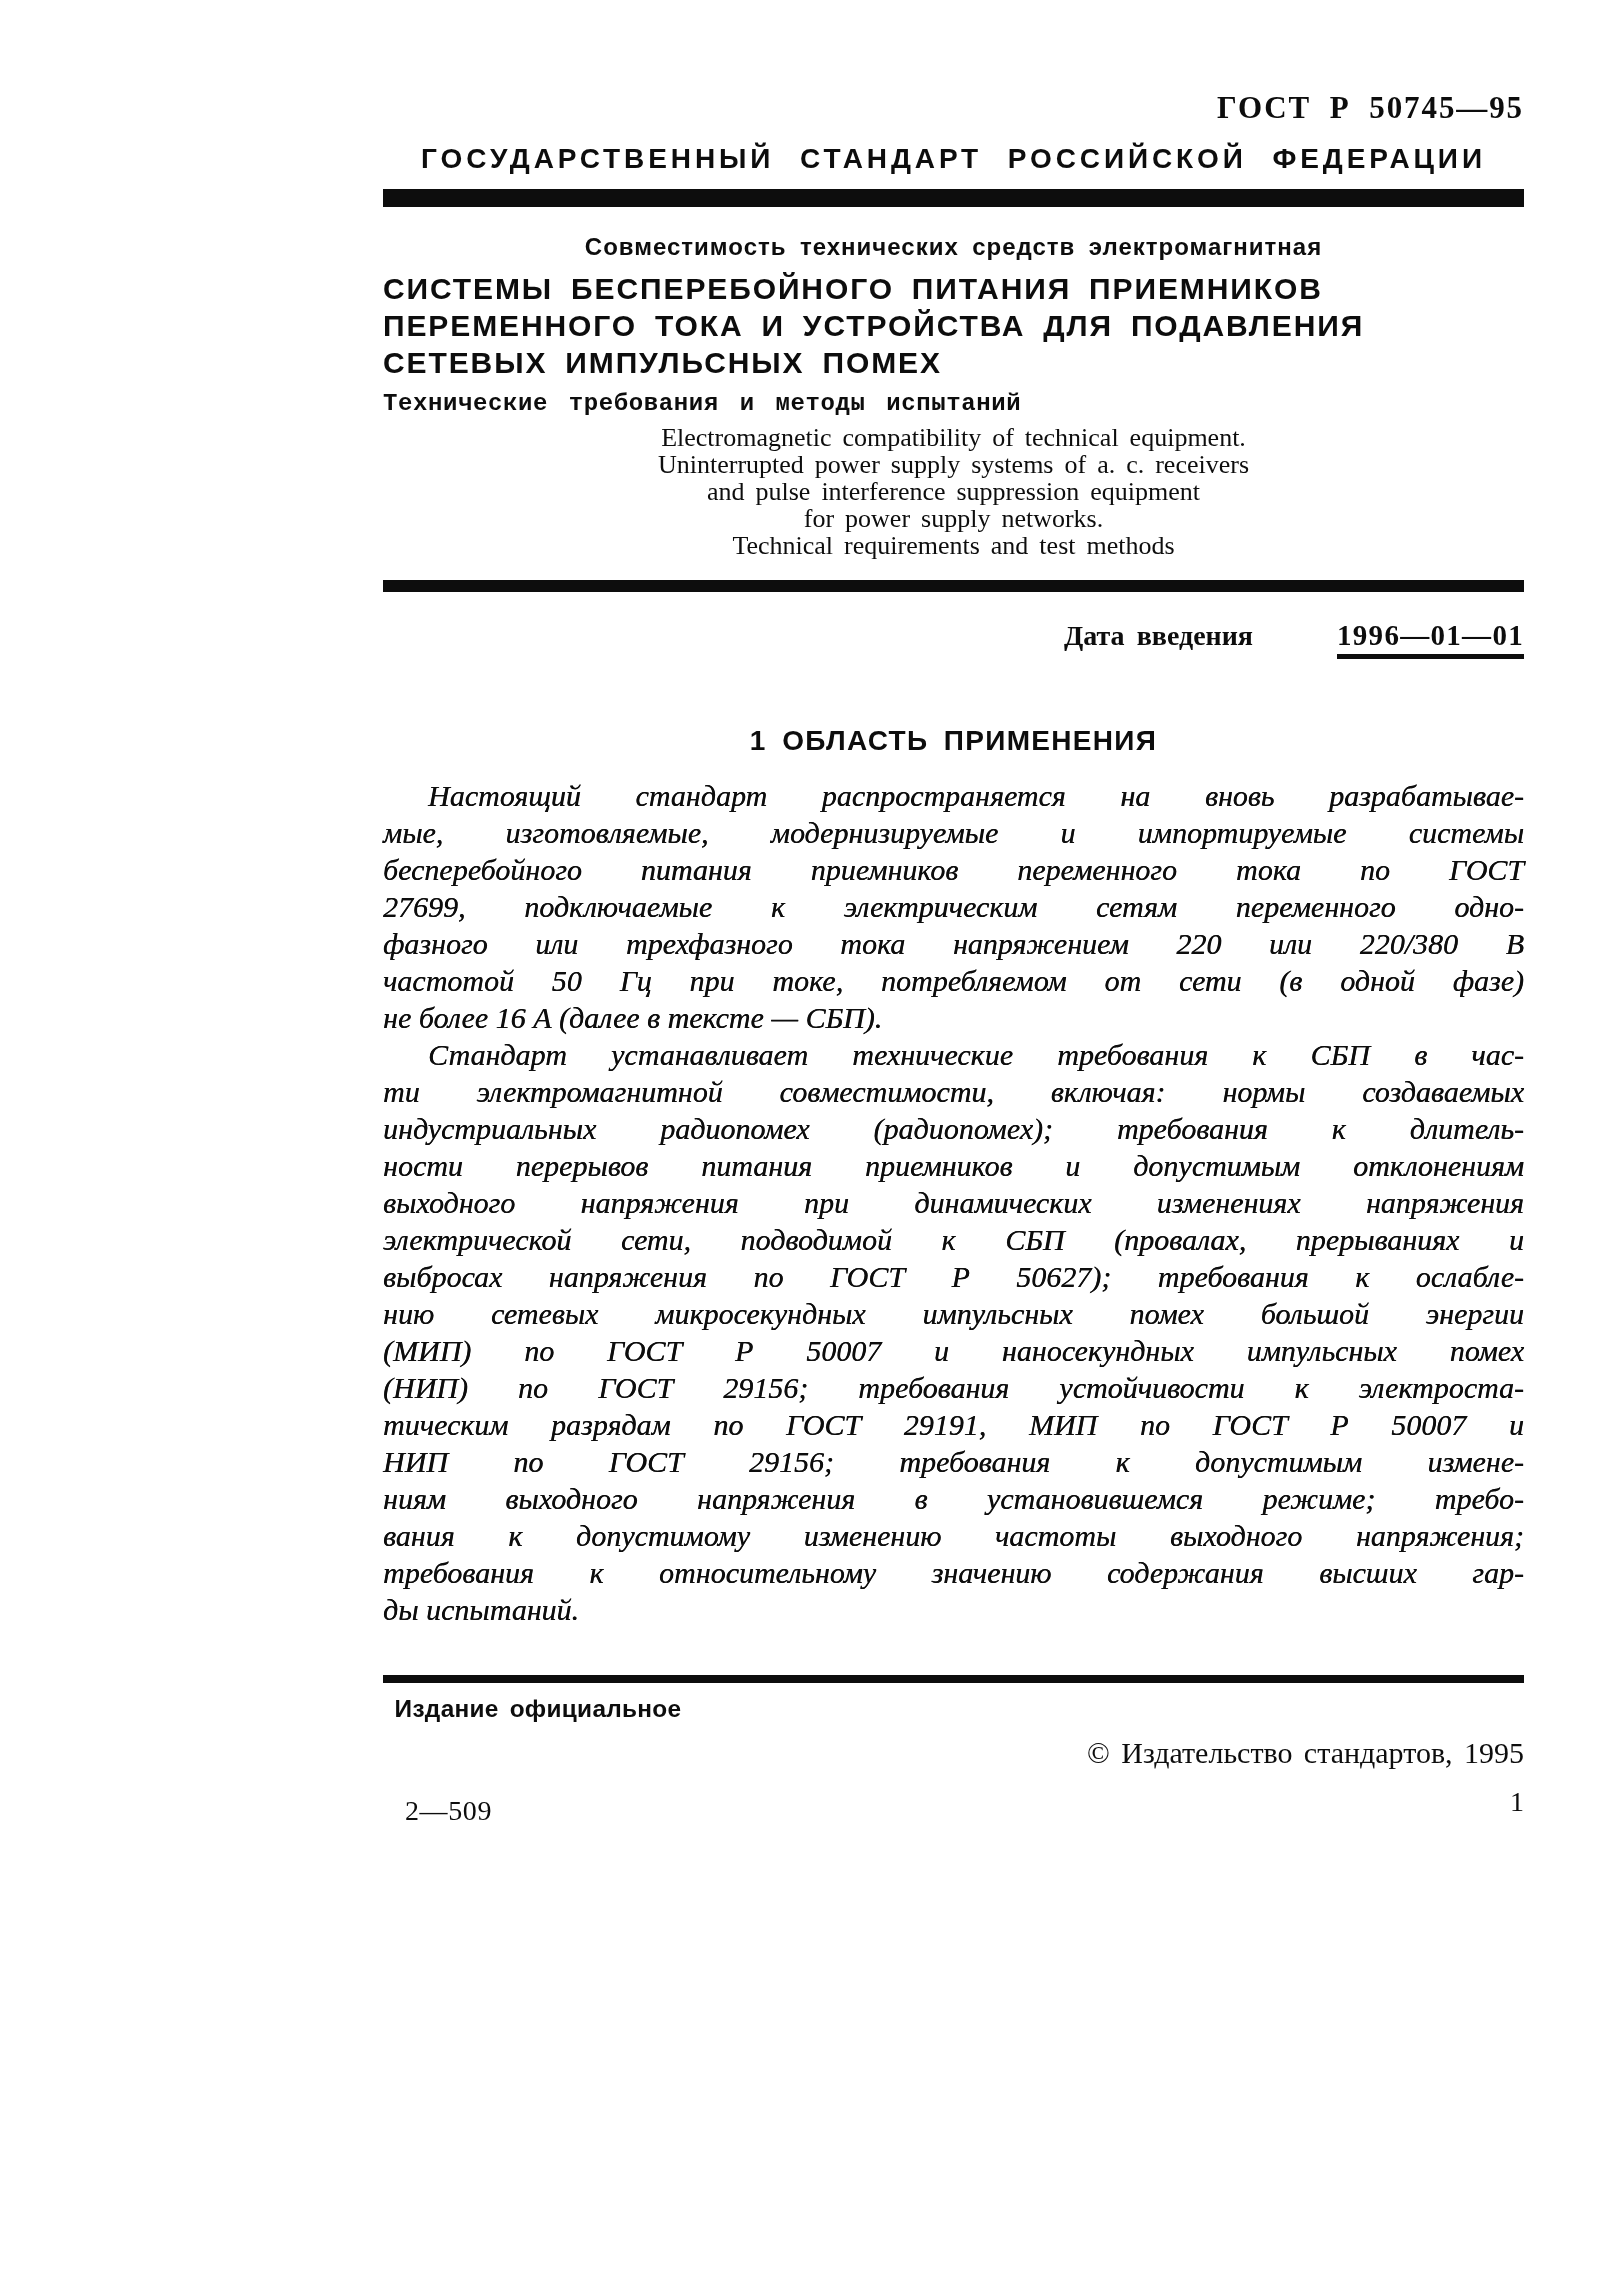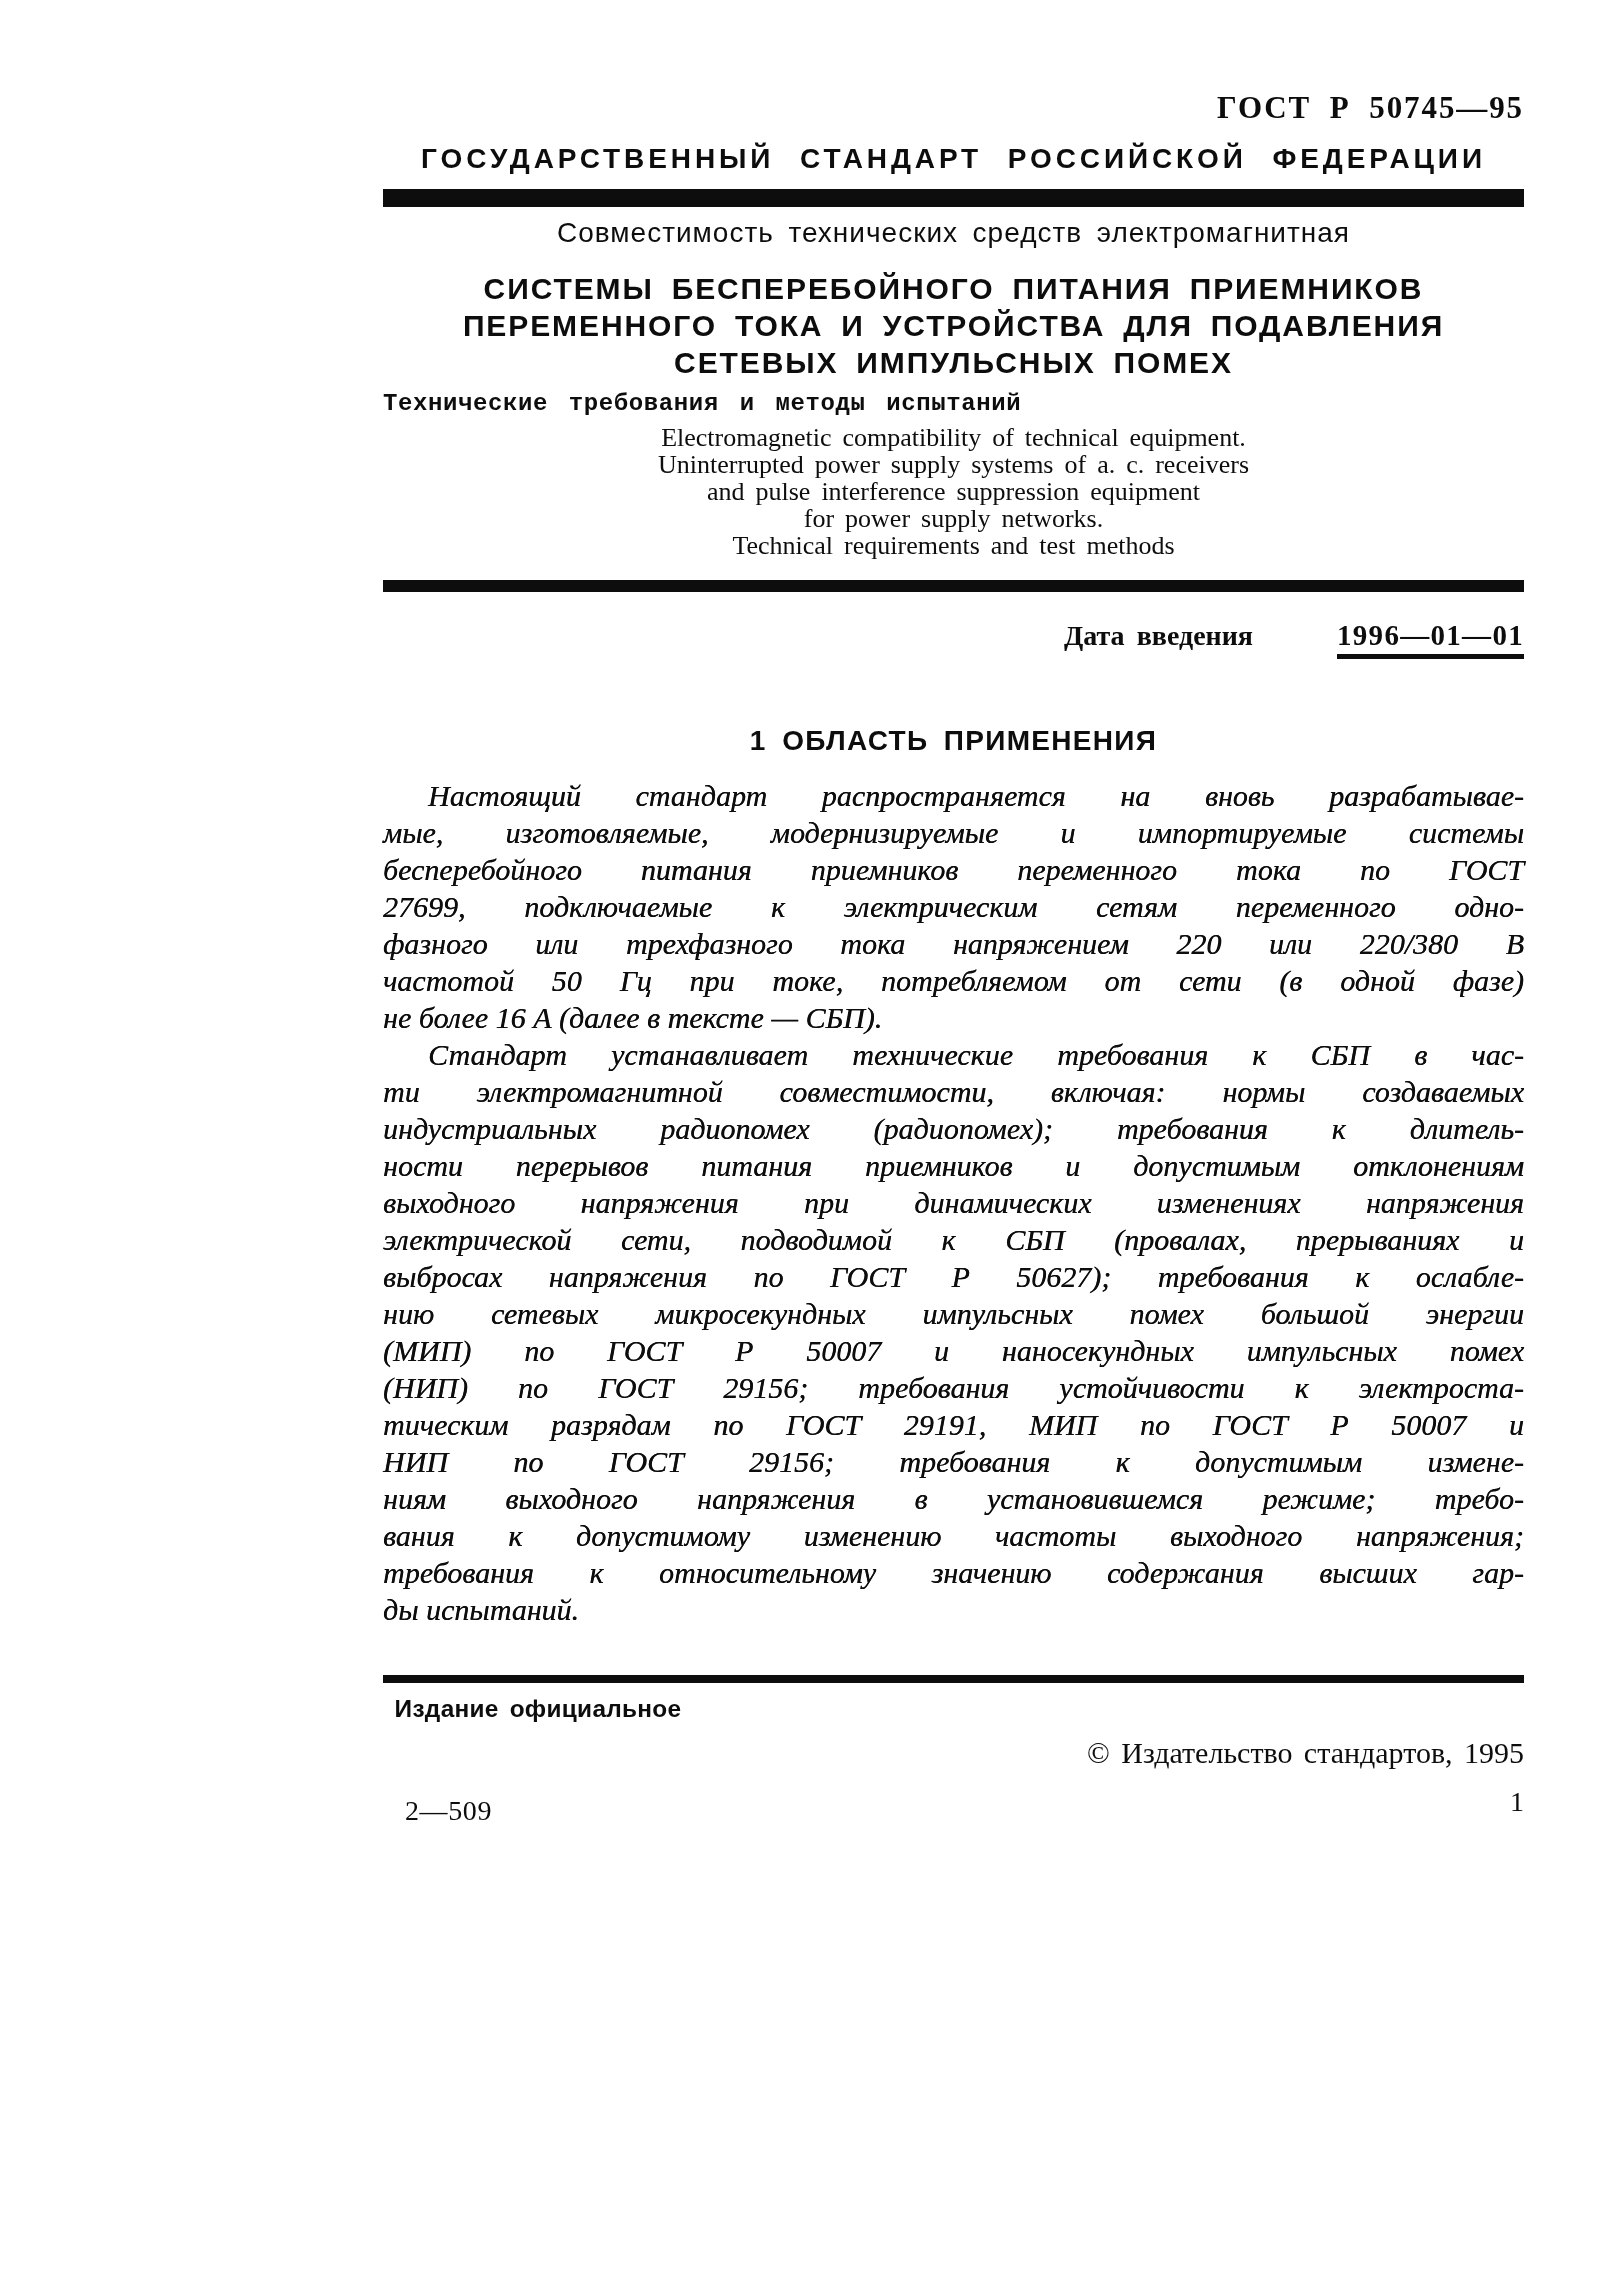--- a/index.html
+++ b/index.html
@@ -24,27 +24,27 @@
     font-family:"Liberation Sans","DejaVu Sans",sans-serif;
     font-weight:700;font-size:28px;letter-spacing:3.9px;word-spacing:14px;
     white-space:nowrap;
   }
   .rule{background:#0d0d0d;}
   .rule-top{top:189px;height:18px;}
   .rule-mid{top:580px;height:11.6px;}
   .rule-bottom{top:1675px;height:8.4px;}
 
   .subject-line{
-    top:217px;text-align:center;
+    top:233px;text-align:center;
     font-family:"Liberation Sans","DejaVu Sans",sans-serif;
-    font-weight:400;font-size:28px;letter-spacing:1px;word-spacing:5.8px;
+    font-weight:700;font-size:24px;letter-spacing:1px;word-spacing:5.8px;
   }
   .title-ru{top:270px;}
   .title-ru .trl{
-    text-align:center;
+    text-align:left;
     font-family:"Liberation Sans","DejaVu Sans",sans-serif;
     font-weight:700;font-size:30px;line-height:37px;
     letter-spacing:1.9px;word-spacing:7.7px;white-space:nowrap;
   }
   .subtitle-ru{
     top:390px;text-align:left;
     font-family:Liberation Mono, monospace;
     font-weight:700;font-size:24px;letter-spacing:0.6px;word-spacing:5.8px;
   }
   .title-en{top:424px;}

